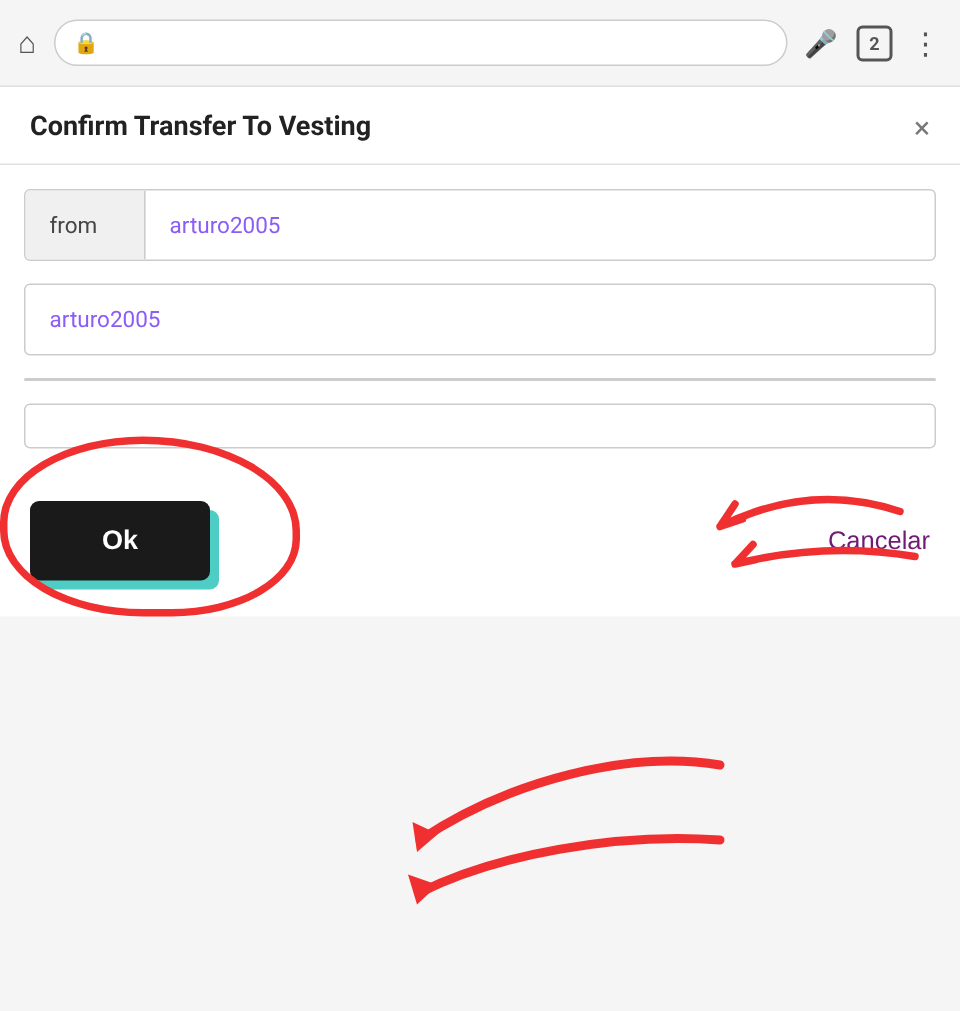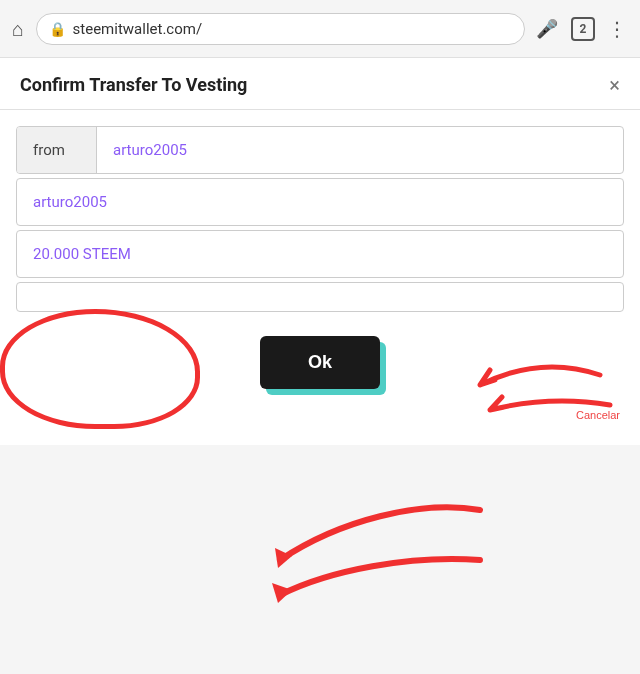--- a/index.html
+++ b/index.html
@@ -103,21 +103,21 @@
 
     .dialog-body {
       padding: 16px 16px 0 16px;
     }
 
     .form-row {
       display: flex;
       align-items: center;
       border: 1px solid #ccc;
       border-radius: 4px;
-      margin-bottom: 4px;
+      margin-bottom: 15px;
       overflow: hidden;
       background: #fff;
     }
 
     .form-label {
       background: #f0f0f0;
       padding: 14px 16px;
       font-size: 15px;
       color: #444;
       min-width: 80px;
@@ -135,21 +135,20 @@
       align-items: center;
     }
 
     
     .dialog-footer {
       display: flex;
       align-items: center;
       padding: 20px 20px 24px 20px;
       gap: 20px;
       position: relative;
-      flex-direction: column;
     }
 
     .ok-btn {
       background: #1a1a1a;
       color: #fff;
       border: none;
       border-radius: 6px;
       padding: 16px 40px;
       font-size: 18px;
       font-weight: 600;
@@ -194,39 +193,38 @@
       position: absolute;
       right: 0;
       bottom: 0;
       pointer-events: none;
       z-index: 10;
     }
 
     .cancel-btn {
       background: none;
       border: none;
-      font-size: 11px;
-      color: #ef4444;
+      font-size: 17px;
+      color: #701a75;
       cursor: pointer;
       margin-left: auto;
     }
 
     .footer-area {
       position: relative;
       overflow: visible;
     }
   </style>
 </head>
 <body>
 
 <div class="browser-bar">
   <span class="browser-home-icon">⌂</span>
   <div class="address-bar">
     <span class="lock-icon">🔒</span>
-    <span class="address-text">steemitwallet.com/</span>
   </div>
   <span class="mic-icon">🎤</span>
   <div class="tab-badge">
     <span>2</span>
   </div>
   <span class="more-icon">⋮</span>
 </div>
 
 <div class="dialog">
   <div class="dialog-header">
@@ -239,21 +237,20 @@
     <div class="form-row">
       <span class="form-label">from</span>
       <span class="form-value">arturo2005</span>
     </div>
 
     <div class="form-row">
       <span class="form-value">arturo2005</span>
     </div>
 
     <div class="form-row">
-      <span class="form-value">20.000 STEEM</span>
     </div>
 
     <div class="form-row">
       <span class="form-value"></span>
     </div>
 
   </div>
 
   <div class="dialog-footer footer-area">
 

